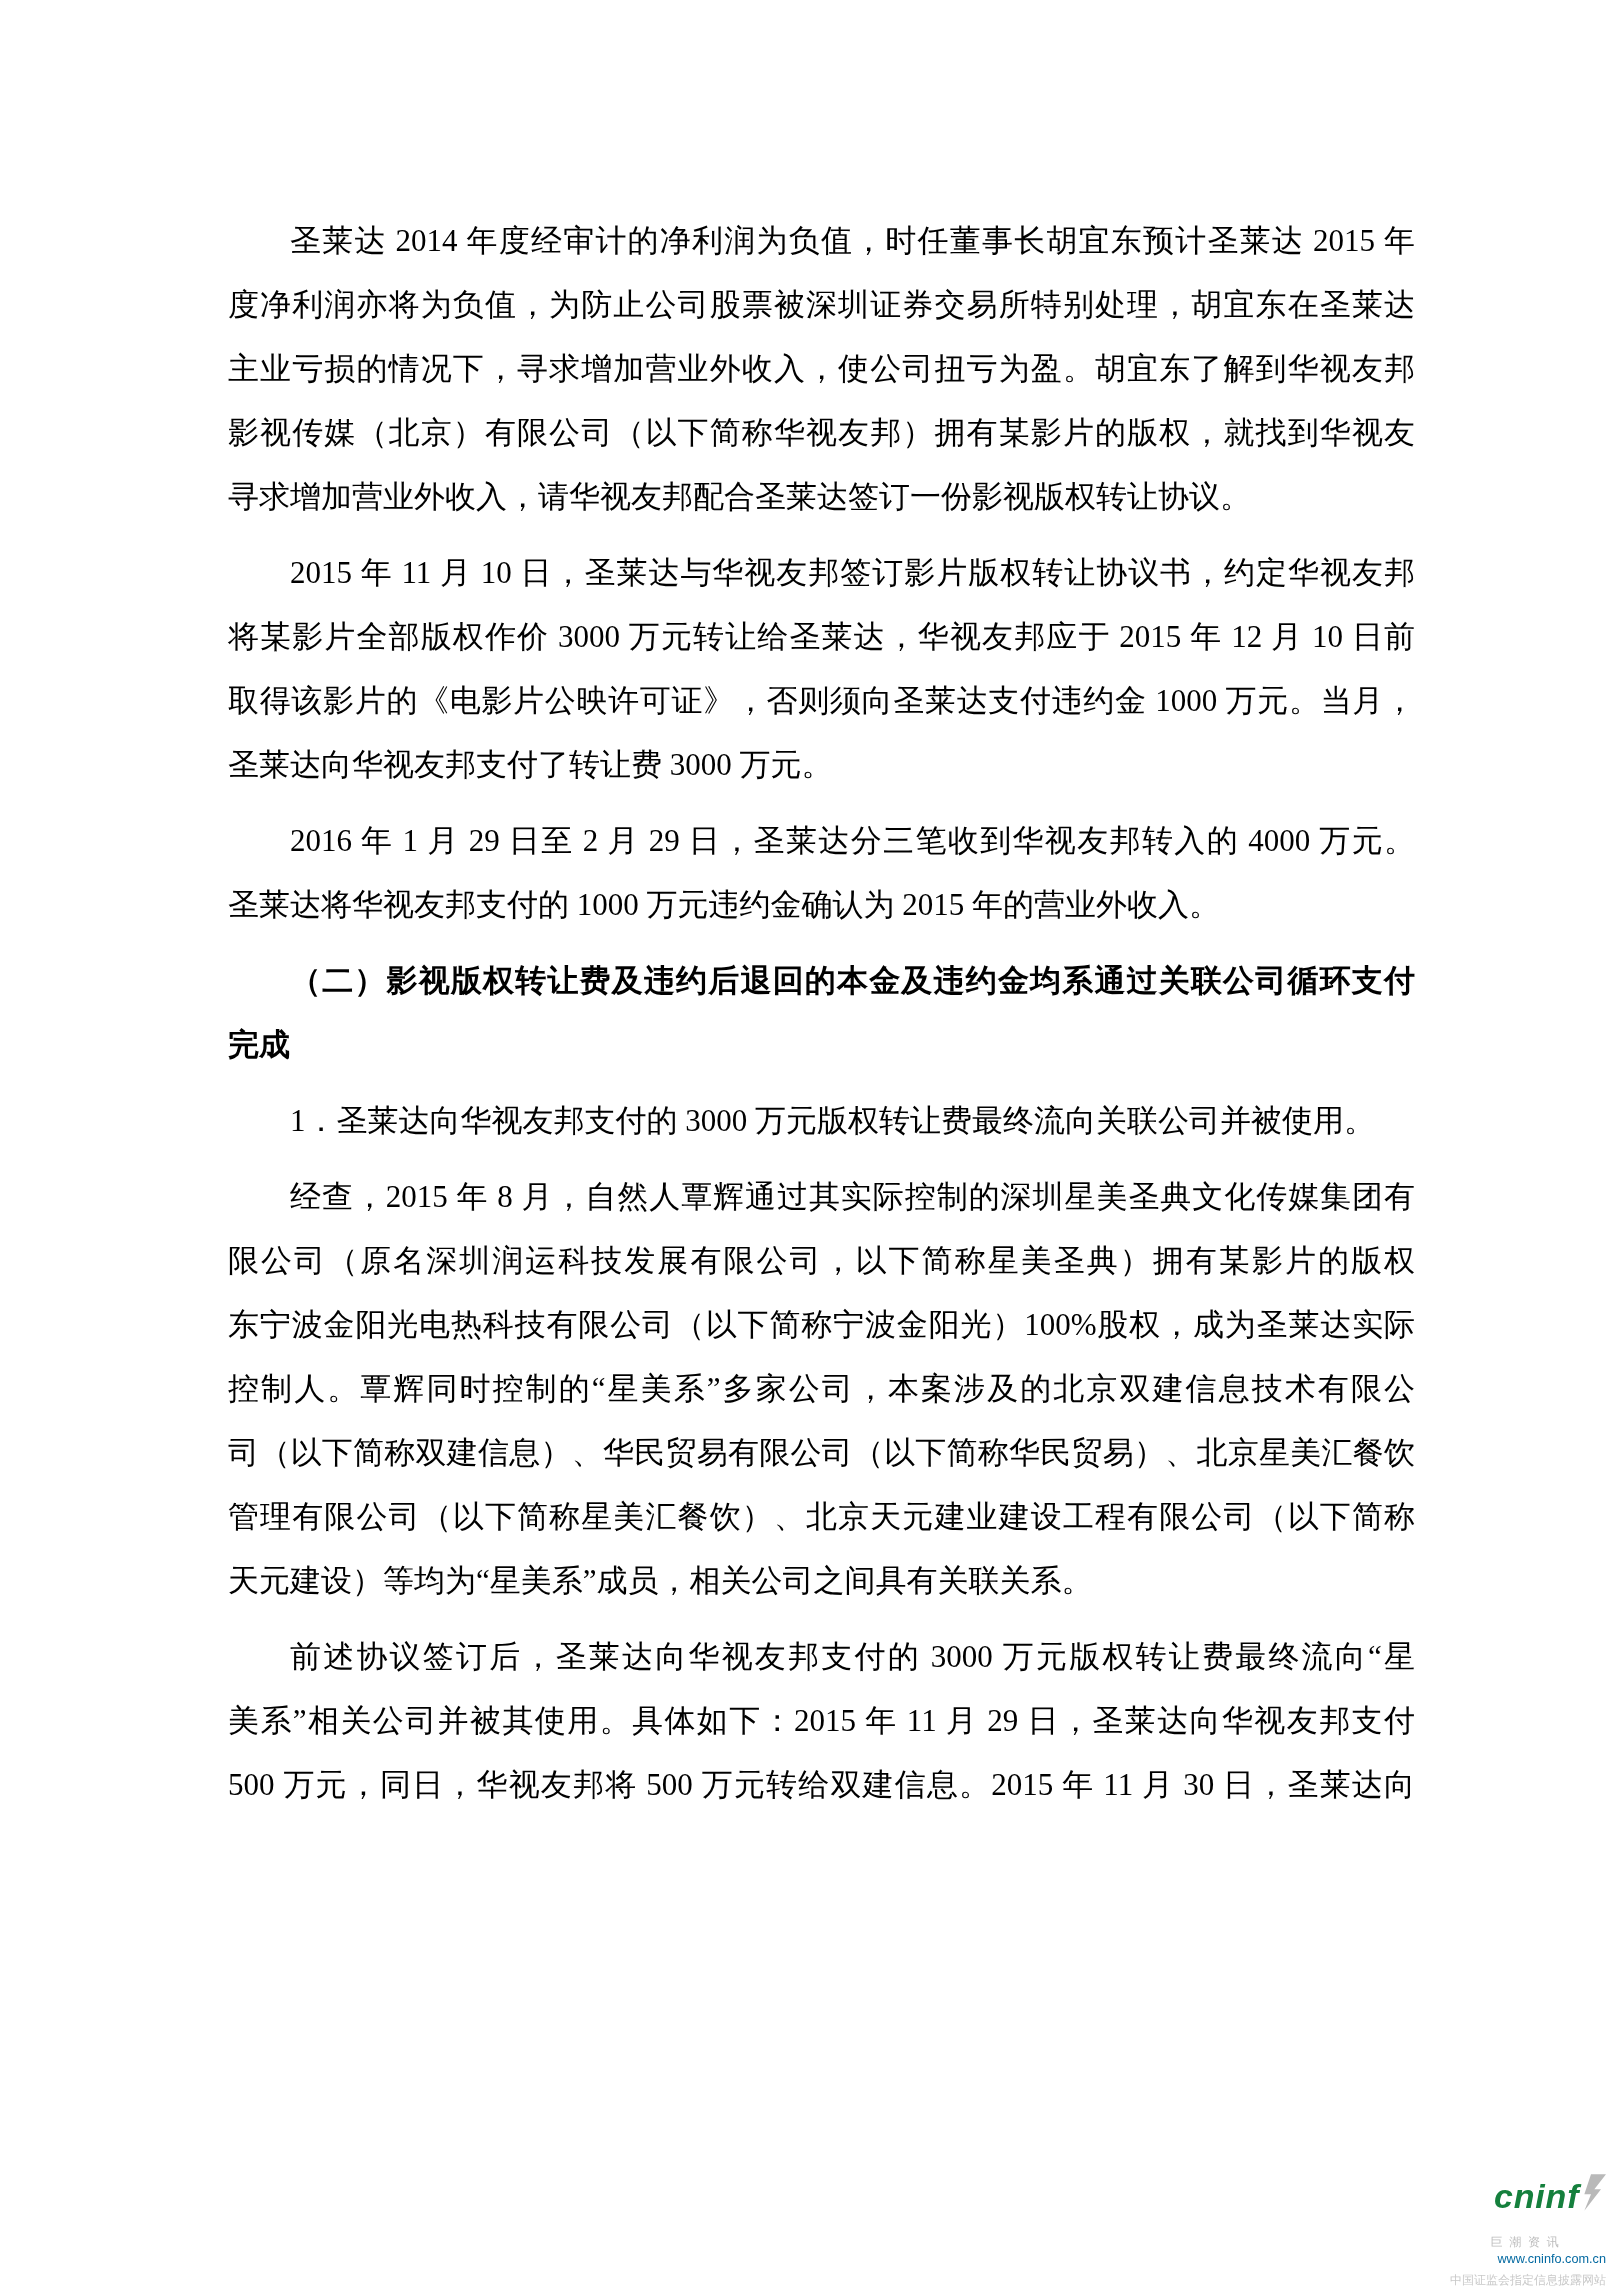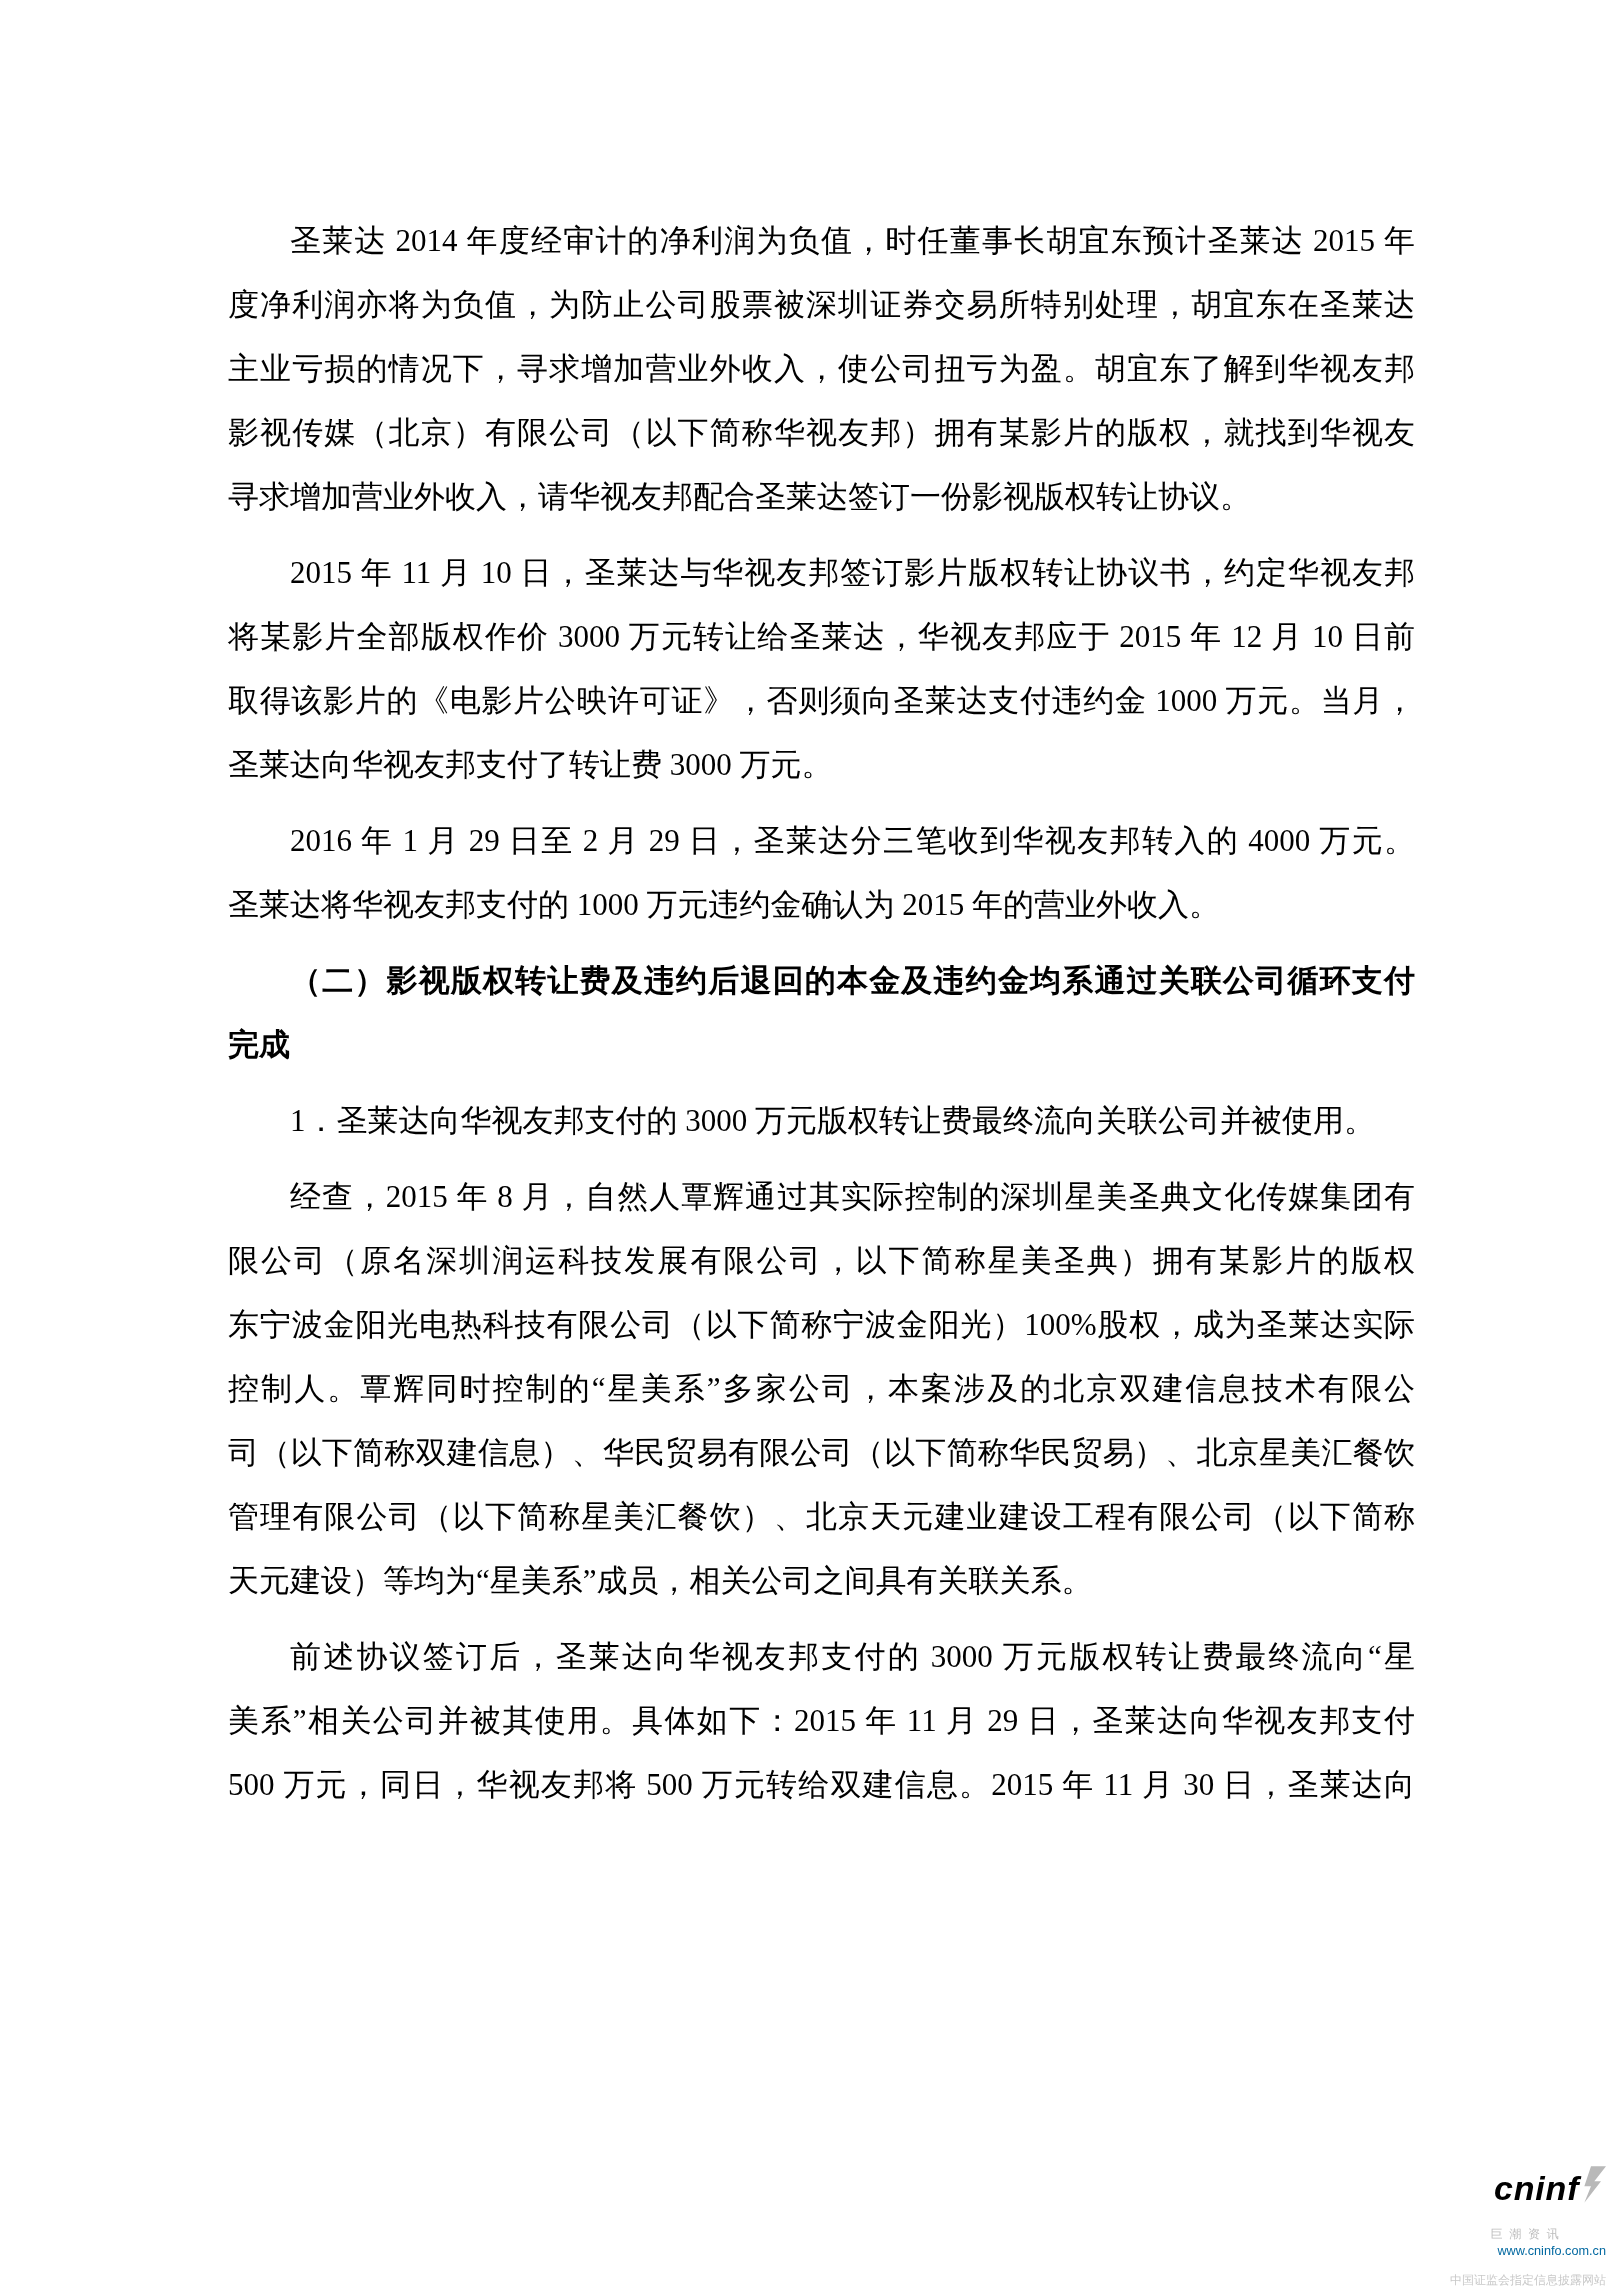--- a/index.html
+++ b/index.html
@@ -43,41 +43,41 @@
   }
   .wm-logo-row {
     display: flex;
     align-items: flex-end;
     justify-content: flex-end;
     gap: 1.7px;
   }
   .wm-brand {
     font-size: 34px;
     font-weight: bold;
-    color: #000000;
+    color: #15803d;
     letter-spacing: 0.8px;
     font-style: italic;
   }
   .wm-bolt { display: inline-block; margin-bottom: 1.7px; }
   .wm-cn {
     font-size: 12px;
     color: #bdbdbd;
     letter-spacing: 6.8px;
     margin-top: 19px;
     text-align: center;
   }
   .wm-url {
     font-size: 12.7px;
     color: #0369a1;
     margin-top: 2.5px;
   }
   .wm-tag {
     font-size: 12px;
     color: #c9c9c9;
-    margin-top: 16px;
+    margin-top: 8px;
   }
 </style>
 </head>
 <body>
 
 <div class="page">
 
   <div class="doc-body">
       <div class="para">
         <div class="line first">圣莱达 2014 年度经审计的净利润为负值，时任董事长胡宜东预计圣莱达 2015 年</div>

